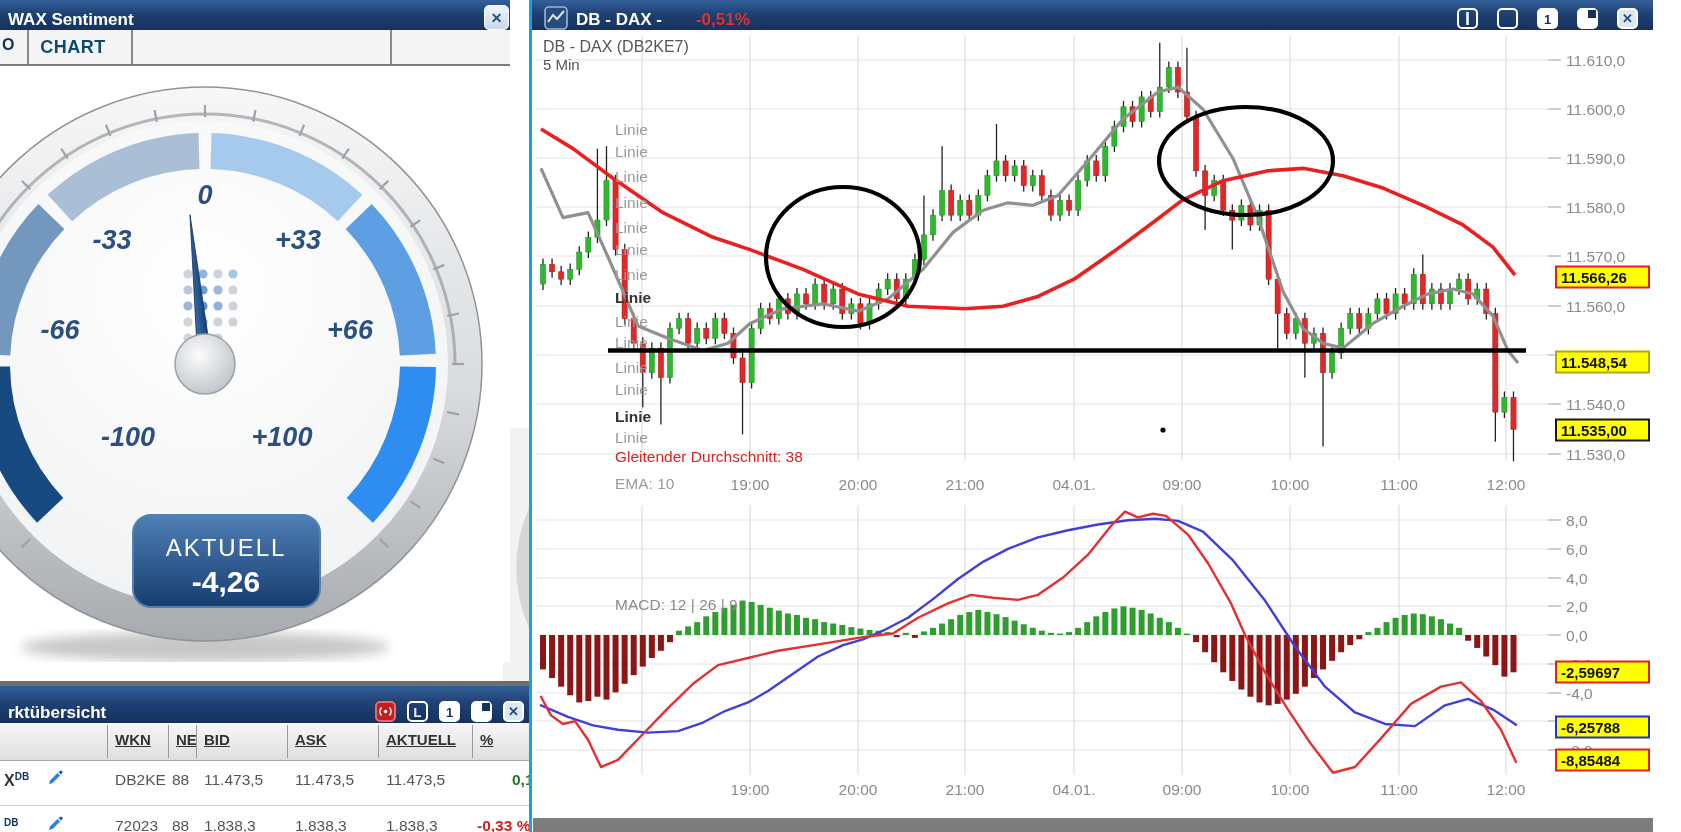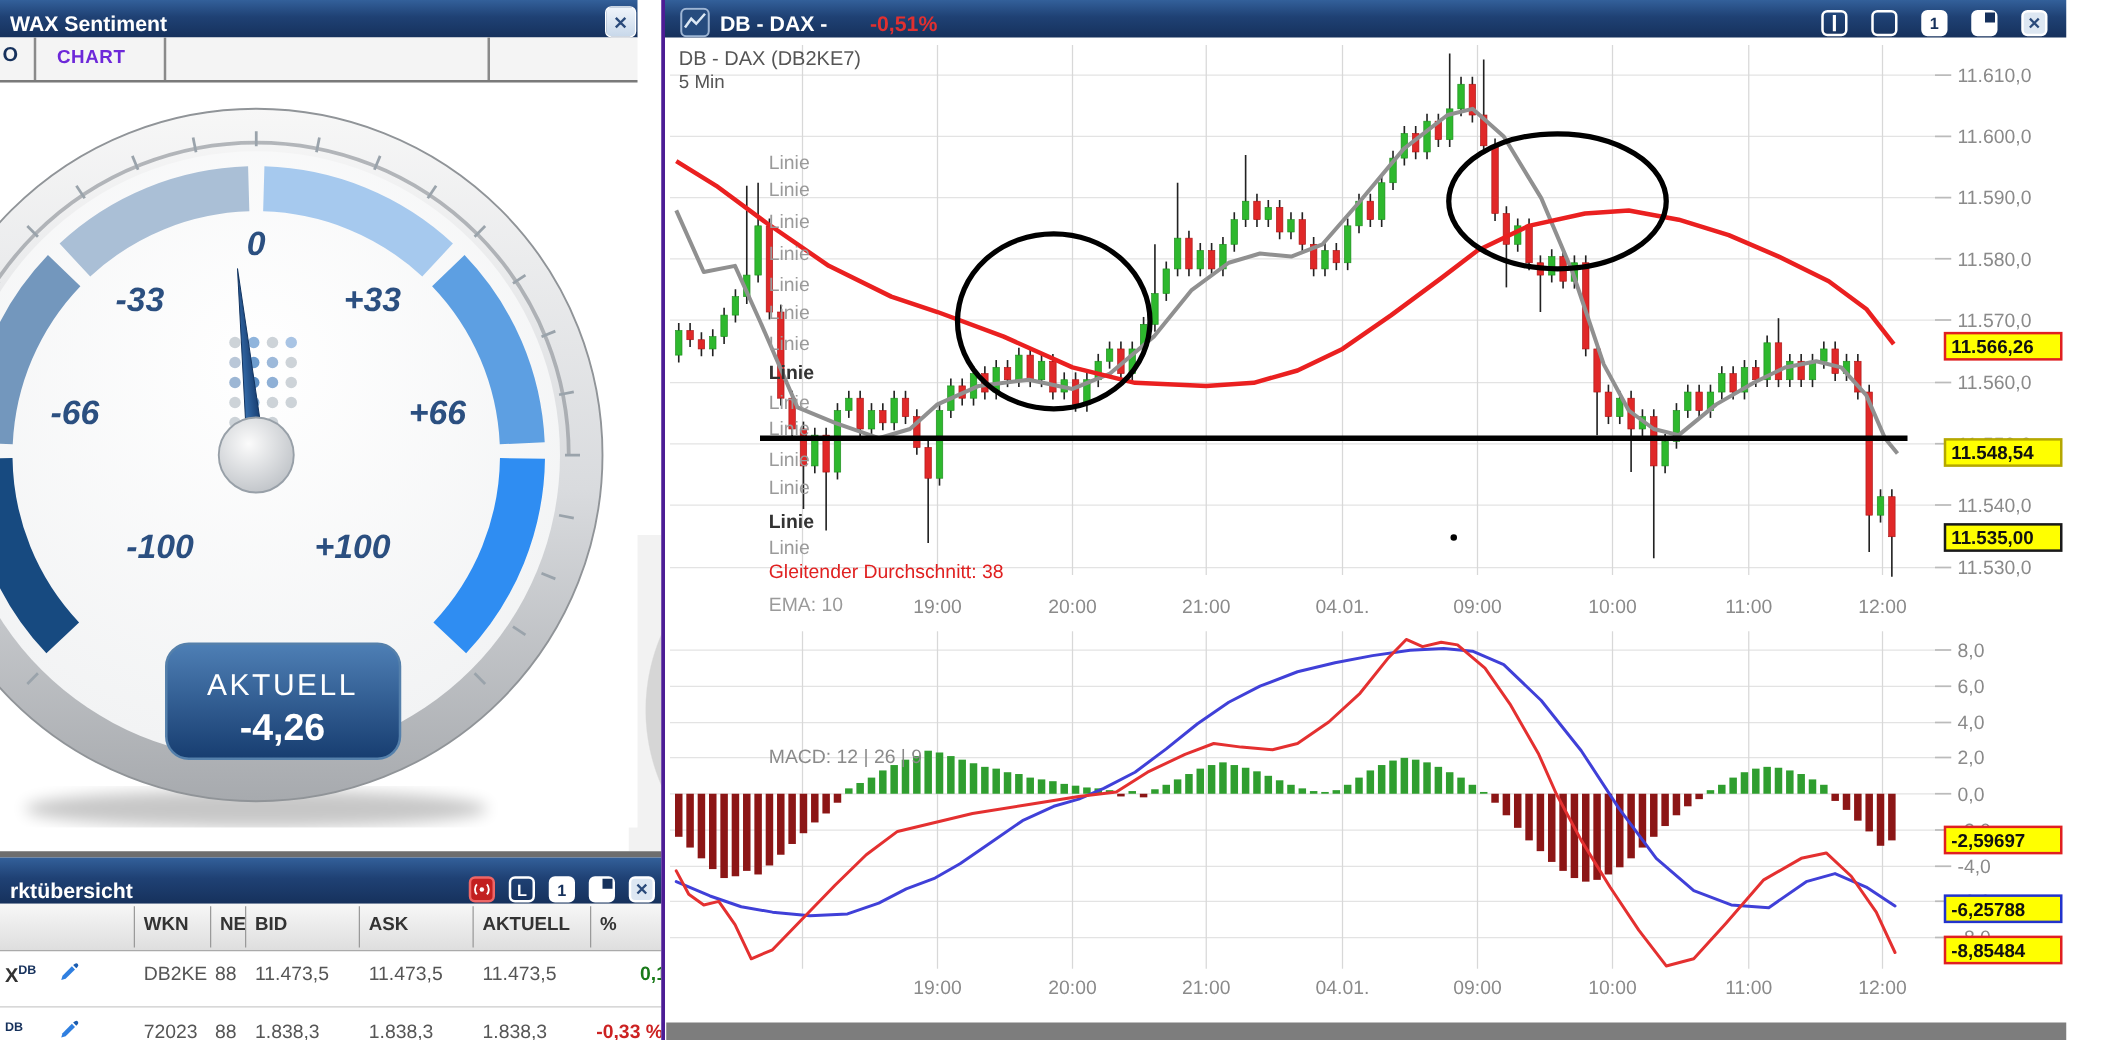--- a/index.html
+++ b/index.html
@@ -13,38 +13,38 @@
   .tb-btn{width:23px;height:23px;border-radius:5px;background:linear-gradient(180deg,#f0f5fb,#c8d8ea);
           border:1px solid #ffffff;color:#2a4a7a;font-weight:bold;font-size:14px;
           display:flex;align-items:center;justify-content:center;line-height:1;}
   
   #sentiment{left:0;top:0;width:510px;height:662px;}
   #sent-tabs{position:absolute;left:0;top:30px;right:0;height:34px;background:#f4f4f4;
              border-bottom:2px solid #7a7a7a;}
   .tabdiv{position:absolute;top:0;bottom:0;width:2px;background:#8a8a8a;}
   #tab-o{position:absolute;left:2px;top:6px;font-weight:bold;color:#16315c;font-size:16px;}
   #tab-chart{position:absolute;left:30px;width:86px;top:7px;text-align:center;font-weight:bold;
-             color:#6d28d9;font-size:15px;letter-spacing:.5px;}
+             color:#0c4a6e;font-size:18px;letter-spacing:.5px;}
   
   #markt{left:0;top:681px;width:533px;height:151px;border-top:5px solid #6e6e6e;}
   #markt .titlebar{height:37px;}
   .mk-icons{margin-left:auto;display:flex;align-items:center;gap:9px;margin-right:8px;}
   .mk-head{position:absolute;left:0;top:37px;right:0;height:37px;
            background:linear-gradient(180deg,#f7f7f7,#dedede);border-bottom:1px solid #aaa;
            font-weight:bold;color:#333;font-size:15px;}
-  .mk-head .cell{position:absolute;top:8px;}
+  .mk-head .cell{position:absolute;top:8px;text-decoration:underline;}
   .colsep{position:absolute;top:2px;bottom:2px;width:1px;background:#9a9a9a;}
   .mk-row{position:absolute;left:0;right:0;height:44px;font-size:15.5px;color:#555;}
   .mk-row .cell{position:absolute;top:11px;white-space:nowrap;}
   .sym{color:#333;font-size:16px;font-weight:bold;}
   .sym sup{color:#16315c;font-size:10px;font-weight:bold;}
   .pct-green{color:#1a7a1a;font-weight:bold;}
   .pct-red{color:#cc2222;font-weight:bold;}
   
-  #chartwin{left:529px;top:0;width:1121px;height:832px;border-left:3px solid #4c1d95;}
+  #chartwin{left:529px;top:0;width:1121px;height:832px;border-left:3px solid #0ea5e9;}
   #chartwin .titlebar{font-size:17px;}
   .cw-change{margin-left:34px;font-weight:bold;}
   .cw-icons{margin-left:auto;display:flex;align-items:center;gap:17px;margin-right:14px;}
   #chart-svg{position:absolute;left:1px;top:30px;}
   #chart-scroll{position:absolute;left:1px;right:0;top:818px;height:14px;background:#7d7d7d;}
   
   #bgarc{position:absolute;left:503px;top:428px;width:28px;height:276px;
          background:radial-gradient(circle 152px at 165px 140px,#ffffff 0 126px,#d6d6d6 127px 151px,#f2f2f2 152px);}
   #whitestrip{position:absolute;left:1650px;top:0;width:31px;height:832px;background:#fff;}
 </style>

